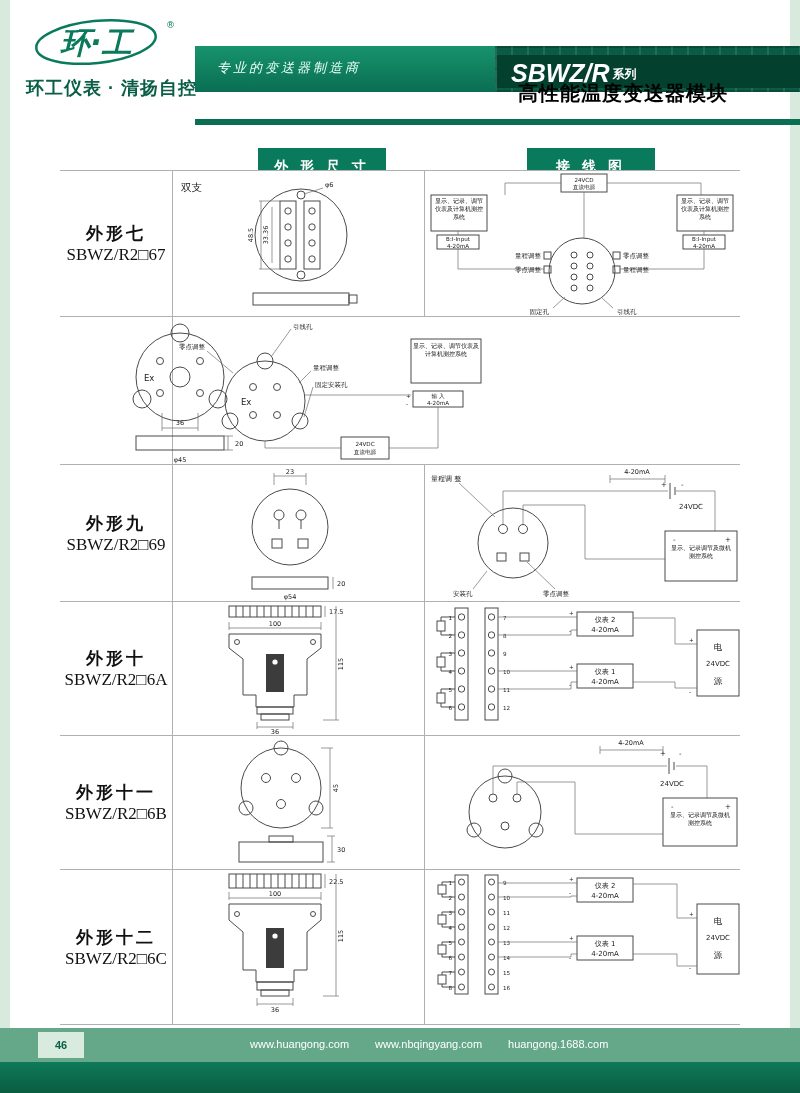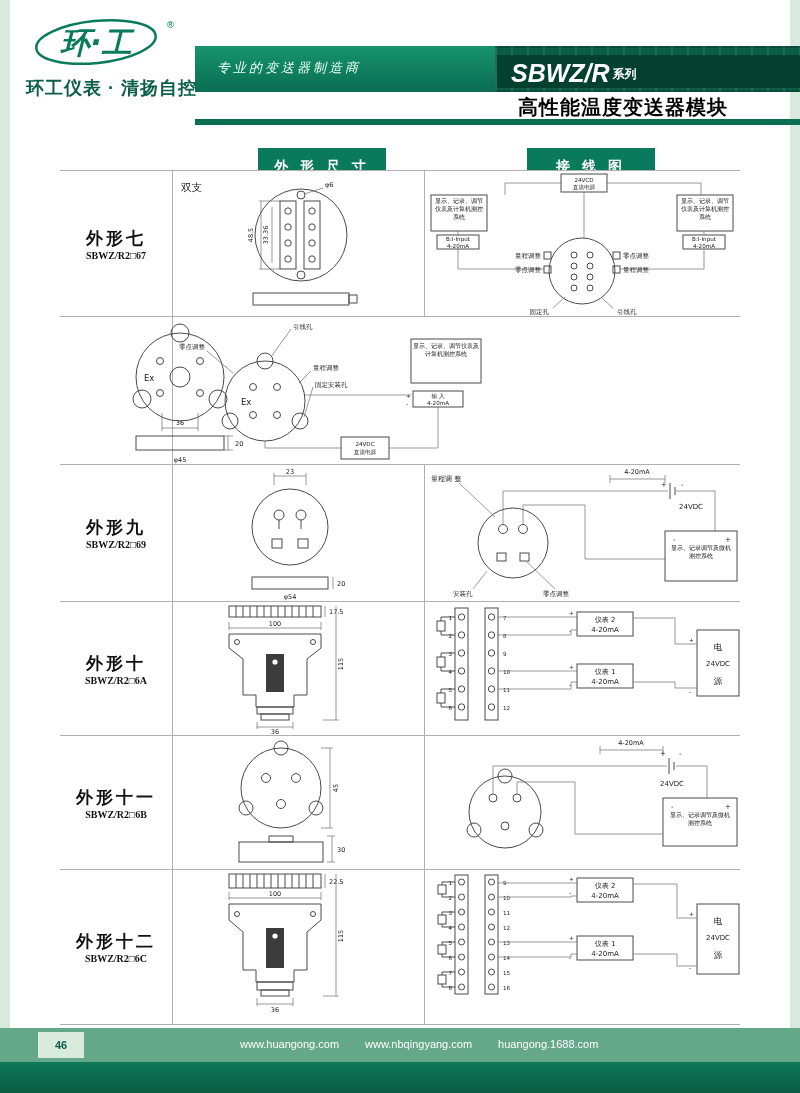--- a/index.html
+++ b/index.html
@@ -21,21 +21,21 @@
     background:
       repeating-linear-gradient(90deg, rgba(255,255,255,.10) 0 2px, transparent 2px 16px),
       repeating-linear-gradient(0deg, rgba(0,0,0,.18) 0 2px, transparent 2px 11px),
       #0b5c45; }
   .slogan { position:absolute; left:22px; top:13px; color:#eafff5; font-style:italic;
     font-size:13px; letter-spacing:3px; }
   .series-bar { position:absolute; left:497px; top:55px; right:0; height:33px;
     background:#03402e; color:#fff; display:flex; align-items:flex-end; padding-left:14px; box-sizing:border-box; }
   .series { font-size:25px; font-weight:bold; font-style:italic; line-height:30px; }
   .series-suffix { font-size:12px; font-weight:bold; margin:0 0 5px 3px; }
-  .subtitle { position:absolute; left:500px; top:94px; width:246px; text-align:center;
+  .subtitle { position:absolute; left:500px; top:80px; width:246px; text-align:center;
     font-size:20px; font-weight:bold; letter-spacing:1px; color:#000; }
   .subtitle-rule { position:absolute; left:195px; top:119px; right:0; height:6px; background:#0a6e52; }
 
   
   .col-heads { position:relative; height:22px; margin-top:16px; z-index:2; }
   .col-head { position:absolute; top:0; height:38px; width:128px; background:#0a7a5c;
     color:#fff; font-weight:bold; font-size:14px; letter-spacing:4px;
     display:flex; align-items:center; justify-content:center; }
   .col-head.dim { left:258px; } .col-head.wiring { left:527px; }
 
@@ -43,37 +43,37 @@
   .table { position:relative; margin-left:60px; width:680px; z-index:2;
     border-top:1px solid #b0b0b0; border-bottom:1px solid #b0b0b0; background:#fff; }
   .row { display:grid; grid-template-columns:113px 252px 315px; }
   .row + .row { border-top:1px solid #b0b0b0; }
   .rh1{height:145px}.rh2{height:147px}.rh3{height:136px}.rh4{height:133px}.rh5{height:133px}.rh6{height:154px}
   .lcell { border-right:1px solid #b0b0b0; display:flex; flex-direction:column;
     align-items:center; justify-content:center; gap:0; }
   .dcell { border-right:1px solid #b0b0b0; position:relative; }
   .wcell { position:relative; }
   .rtitle { font-family:"Liberation Serif", serif; font-weight:bold; font-size:17px; letter-spacing:3px; }
-  .rmodel { font-family:"Liberation Serif", serif; font-weight:bold; font-size:10px; }
+  .rmodel { font-family:"Liberation Serif", serif; font-weight:normal; font-size:17px; }
 
   .diagram { position:absolute; left:0; top:0; }
   svg .ln { fill:none; stroke:#4a4a4a; stroke-width:1; }
   svg .lt { fill:none; stroke:#6f6f6f; stroke-width:0.7; }
   svg .fill-dark { fill:#3c3c3c; stroke:none; }
   svg text { font-family:"DejaVu Sans", sans-serif; fill:#1a1a1a; font-size:6.5px; }
   svg text.t6 { font-size:5.6px; } svg text.t7 { font-size:7px; }
   svg text.t8 { font-size:8.5px; } svg text.t10 { font-size:10.5px; }
   .olabel { position:absolute; font-size:6px; line-height:1.3; text-align:center; color:#111; }
 
   
   footer { position:absolute; left:0; right:0; bottom:0; z-index:2; }
   .foot-band { position:relative; height:34px; background:#64a789; }
   .page-no { position:absolute; left:38px; top:4px; width:46px; height:26px; background:#d9eadf;
     color:#0b5e46; font-weight:bold; font-size:11px; display:flex; align-items:center; justify-content:center; }
-  .urls { position:absolute; left:240px; top:10px; color:#fff; font-size:11px; display:flex; gap:26px; }
+  .urls { position:absolute; left:250px; top:10px; color:#fff; font-size:11px; display:flex; gap:26px; }
   .foot-strip { height:31px; background:linear-gradient(180deg,#0e7a58,#0a5c41); }
 </style>
 </head>
 <body>
 
 <div class="page">
   <div class="edge left"></div>
   <div class="edge right"></div>
 
   <header>

